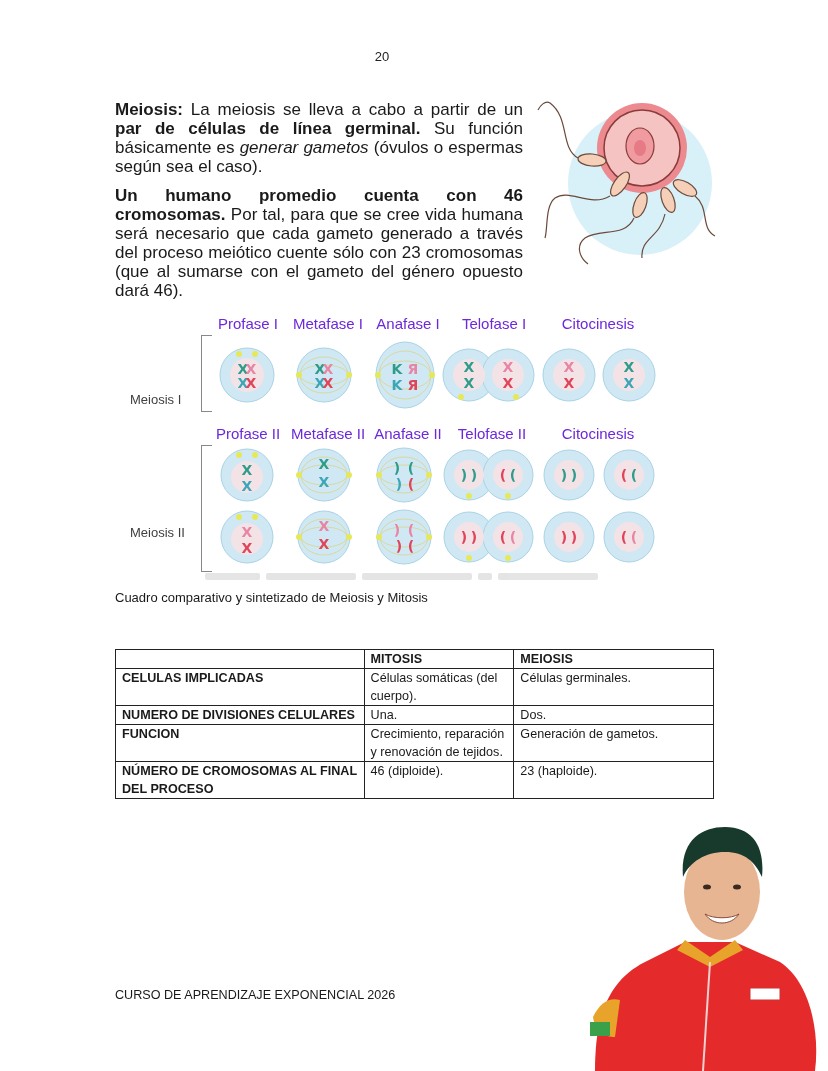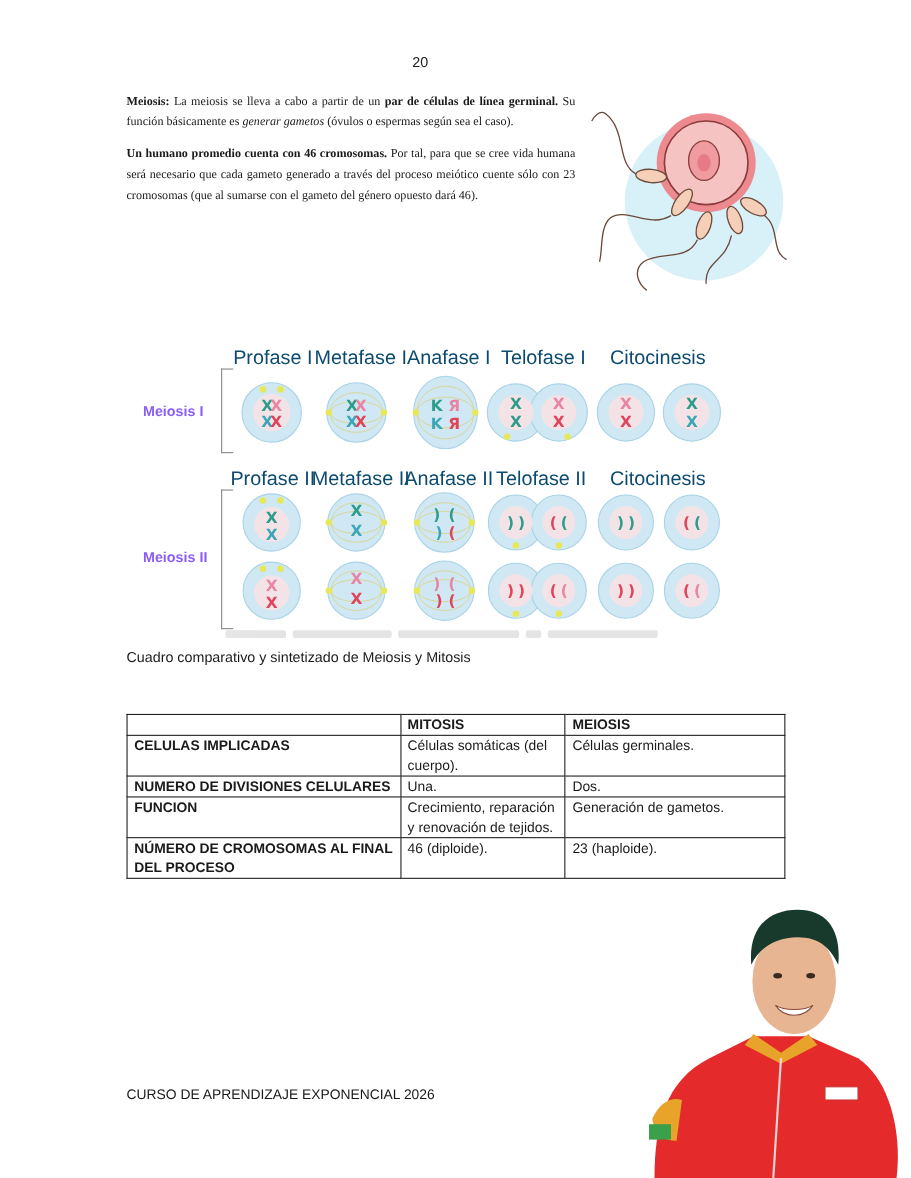--- a/index.html
+++ b/index.html
@@ -6,36 +6,36 @@
     body {
       width: 828px; height: 1071px; position: relative; overflow: hidden;
       background: #ffffff; color: #1a1a1a;
       font-family: "Liberation Sans", "DejaVu Sans", sans-serif;
     }
     .page-number {
       position: absolute; top: 49px; left: 0; width: 764px; text-align: center;
       font-size: 13px; color: #222;
     }
     .intro {
-      position: absolute; left: 115px; top: 83px; width: 408px;
-      font-size: 11px; line-height: 19px; text-align: justify; font-family: Liberation Serif, serif;
+      position: absolute; left: 115px; top: 100px; width: 408px;
+      font-size: 17px; line-height: 19px; text-align: justify;
     }
     .intro p { margin: 0 0 10px 0; }
     .intro b { font-weight: bold; }
     .intro i { font-style: italic; }
 
     .gamete-illustration { position: absolute; left: 530px; top: 88px; width: 190px; height: 178px; }
 
     
     .diagram { position: absolute; left: 115px; top: 305px; width: 560px; height: 270px; }
     .phase-label {
-      position: absolute; font-size: 18px; color: #0c4a6e; text-align: center; width: 90px;
+      position: absolute; font-size: 15px; color: #6d28d9; text-align: center; width: 90px;
     }
     .row-label {
-      position: absolute; font-size: 13px; font-weight: bold; color: #8b5cf6;
+      position: absolute; font-size: 13px; font-weight: normal; color: #404040; margin-top: 26px;
     }
     .bracket {
       position: absolute; border: 1.5px solid #888; border-right: none; width: 10px;
     }
     .cell-svg { position: absolute; }
 
     .watermark {
       position: absolute; left: 205px; top: 573px; width: 420px; height: 10px;
       display: flex; gap: 6px; opacity: 0.35;
     }

